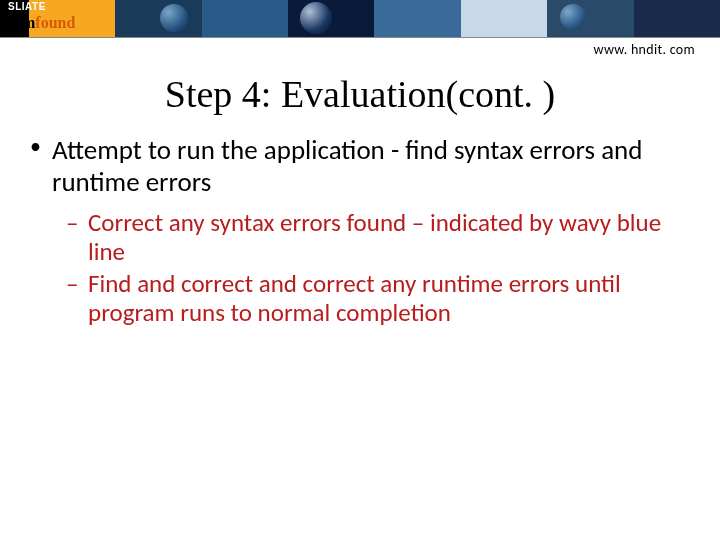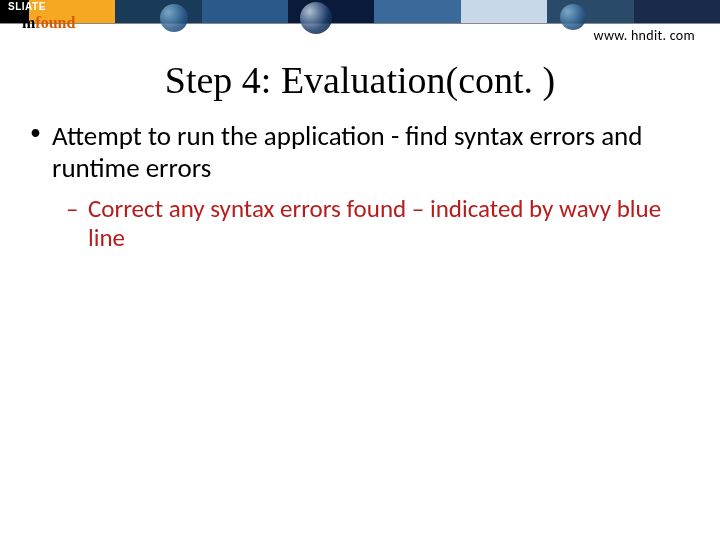--- a/index.html
+++ b/index.html
@@ -6,21 +6,21 @@
     body {
       width: 720px;
       height: 540px;
       background: #fff;
       font-family: Calibri, 'Segoe UI', Arial, sans-serif;
       position: relative;
       overflow: hidden;
     }
     .header-banner {
       width: 100%;
-      height: 24px;
+      height: 38px;
       background: linear-gradient(90deg,
         #000 0%, #000 4%,
         #f7a823 4%, #f7a823 16%,
         #1a3a5a 16%, #1a3a5a 28%,
         #2a5a8a 28%, #2a5a8a 40%,
         #0a1a3a 40%, #0a1a3a 52%,
         #3a6a9a 52%, #3a6a9a 64%,
         #c8d8e8 64%, #c8d8e8 76%,
         #2a4a6a 76%, #2a4a6a 88%,
         #1a2a4a 88%, #1a2a4a 100%);
@@ -133,16 +133,17 @@
 <div class="url-text">www. hndit. com</div>
 
 <h1 class="slide-title">Step 4:  Evaluation(cont. )</h1>
 
 <div class="content">
   <ul class="level1">
     <li>
       <span>Attempt to run the application - find syntax errors and runtime errors</span>
       <ul class="level2">
         <li>Correct any syntax errors found – indicated by wavy blue line</li>
+        <li>Find and correct and correct any runtime errors until program runs to normal completion</li>
       </ul>
     </li>
   </ul>
 </div>
 
 </body></html>

